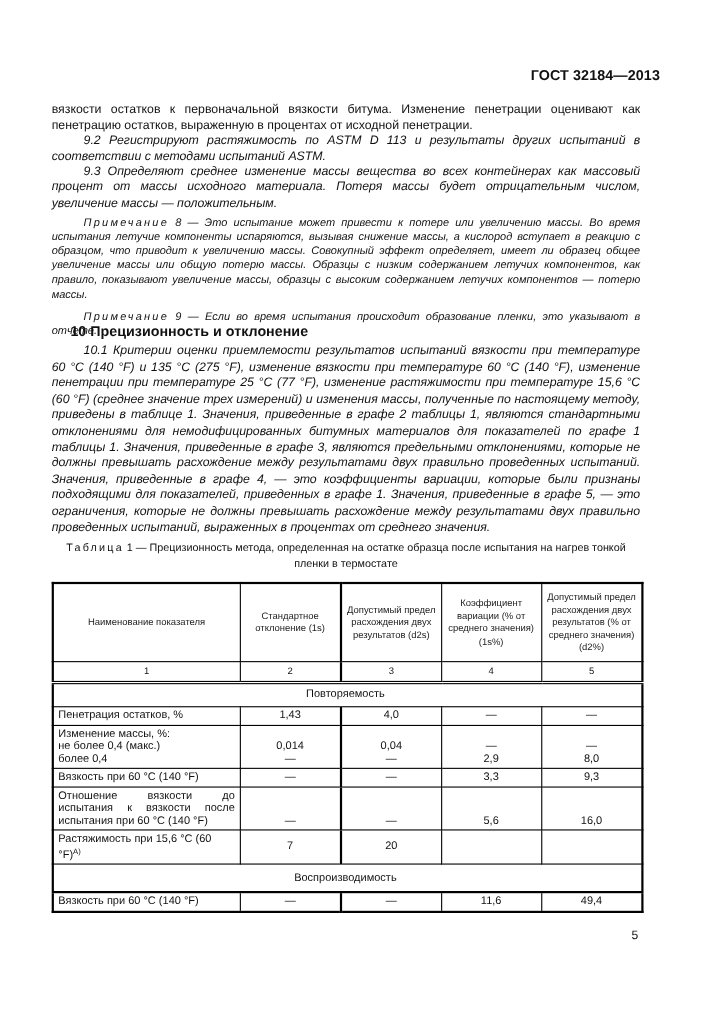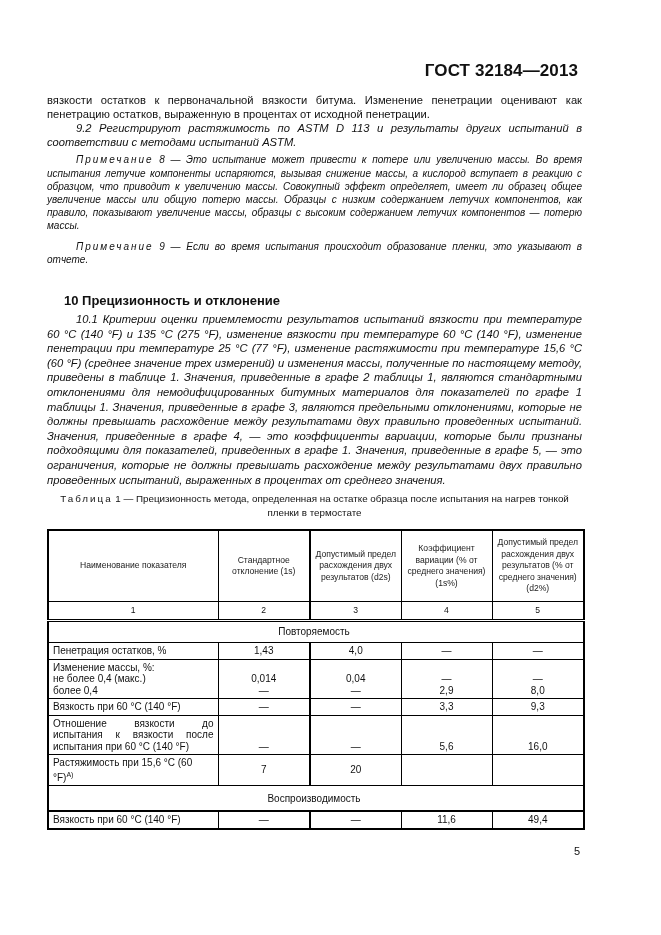--- a/index.html
+++ b/index.html
@@ -1,22 +1,22 @@
 <!DOCTYPE html>
 <html><head>
 <meta charset="utf-8">
 <style>
   html, body { margin: 0; padding: 0; background: #ffffff; }
   body {
     width: 661px; height: 935px; position: relative; overflow: hidden;
     font-family: "Liberation Sans", sans-serif; color: #111;
   }
   .doc-code {
-    position: absolute; top: 61px; right: 83px;
-    font-weight: bold; font-size: 17px; letter-spacing: 0.1px;
+    position: absolute; top: 61px; right: 61px;
+    font-weight: bold; font-size: 13px; letter-spacing: 0.1px;
   }
   .body-text {
     position: absolute; left: 47px; width: 535px;
     font-size: 11.2px; line-height: 14.1px; text-align: justify;
   }
   .body-text p { margin: 0; }
   .indent { text-indent: 29px; font-style: italic; }
   .p-gap { margin-top: 4px !important; }
   .note { font-size: 10px; line-height: 13.2px; }
   .spaced { letter-spacing: 2px; }
@@ -49,20 +49,21 @@
   .page-num { position: absolute; left: 574px; top: 845px; font-size: 11px; }
 </style>
 </head>
 <body>
 
 <div class="doc-code">ГОСТ 32184—2013</div>
 
 <div class="body-text" style="top:93px;">
   <p>вязкости остатков к первоначальной вязкости битума. Изменение пенетрации оценивают как пенетрацию остатков, выраженную в процентах от исходной пенетрации.</p>
   <p class="indent">9.2 Регистрируют растяжимость по ASTM D 113 и результаты других испытаний в соответствии с методами испытаний ASTM.</p>
+  <p class="indent">9.3 Определяют среднее изменение массы вещества во всех контейнерах как массовый процент от массы исходного материала. Потеря массы будет отрицательным числом, увеличение массы — положительным.</p>
   <p class="indent note p-gap" style="margin-top:7px;"><span class="spaced">Примечание</span><span> 8 — Это испытание может привести к потере или увеличению массы. Во время испытания летучие компоненты испаряются, вызывая снижение массы, а кислород вступает в реакцию с образцом, что приводит к увеличению массы. Совокупный эффект определяет, имеет ли образец общее увеличение массы или общую потерю массы. Образцы с низким содержанием летучих компонентов, как правило, показывают увеличение массы, образцы с высоким содержанием летучих компонентов — потерю массы.</span></p>
   <p class="indent note" style="margin-top:7px;"><span class="spaced">Примечание</span><span> 9 — Если во время испытания происходит образование пленки, это указывают в отчете.</span></p>
 </div>
 
 <div class="heading">10 Прецизионность и отклонение</div>
 
 <div class="body-text" style="top:312px;">
   <p class="indent" style="line-height:14.6px;">10.1 Критерии оценки приемлемости результатов испытаний вязкости при температуре 60 °С (140 °F) и 135 °С (275 °F), изменение вязкости при температуре 60 °С (140 °F), изменение пенетрации при температуре 25 °С (77 °F), изменение растяжимости при температуре 15,6 °С (60 °F) (среднее значение трех измерений) и изменения массы, полученные по настоящему методу, приведены в таблице 1. Значения, приведенные в графе 2 таблицы 1, являются стандартными отклонениями для немодифицированных битумных материалов для показателей по графе 1 таблицы 1. Значения, приведенные в графе 3, являются предельными отклонениями, которые не должны превышать расхождение между результатами двух правильно проведенных испытаний. Значения, приведенные в графе 4, — это коэффициенты вариации, которые были признаны подходящими для показателей, приведенных в графе 1. Значения, приведенные в графе 5, — это ограничения, которые не должны превышать расхождение между результатами двух правильно проведенных испытаний, выраженных в процентах от среднего значения.</p>
 </div>
 

